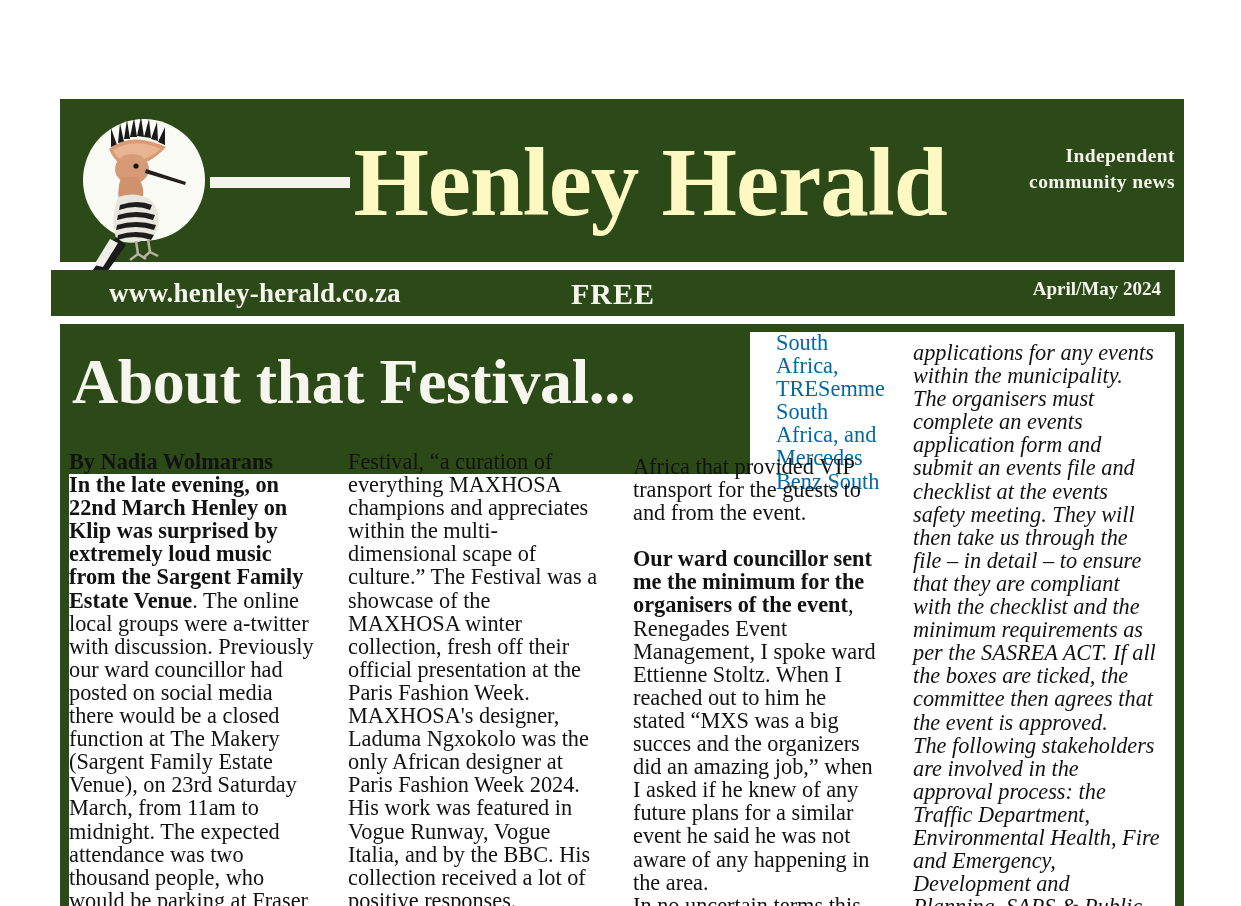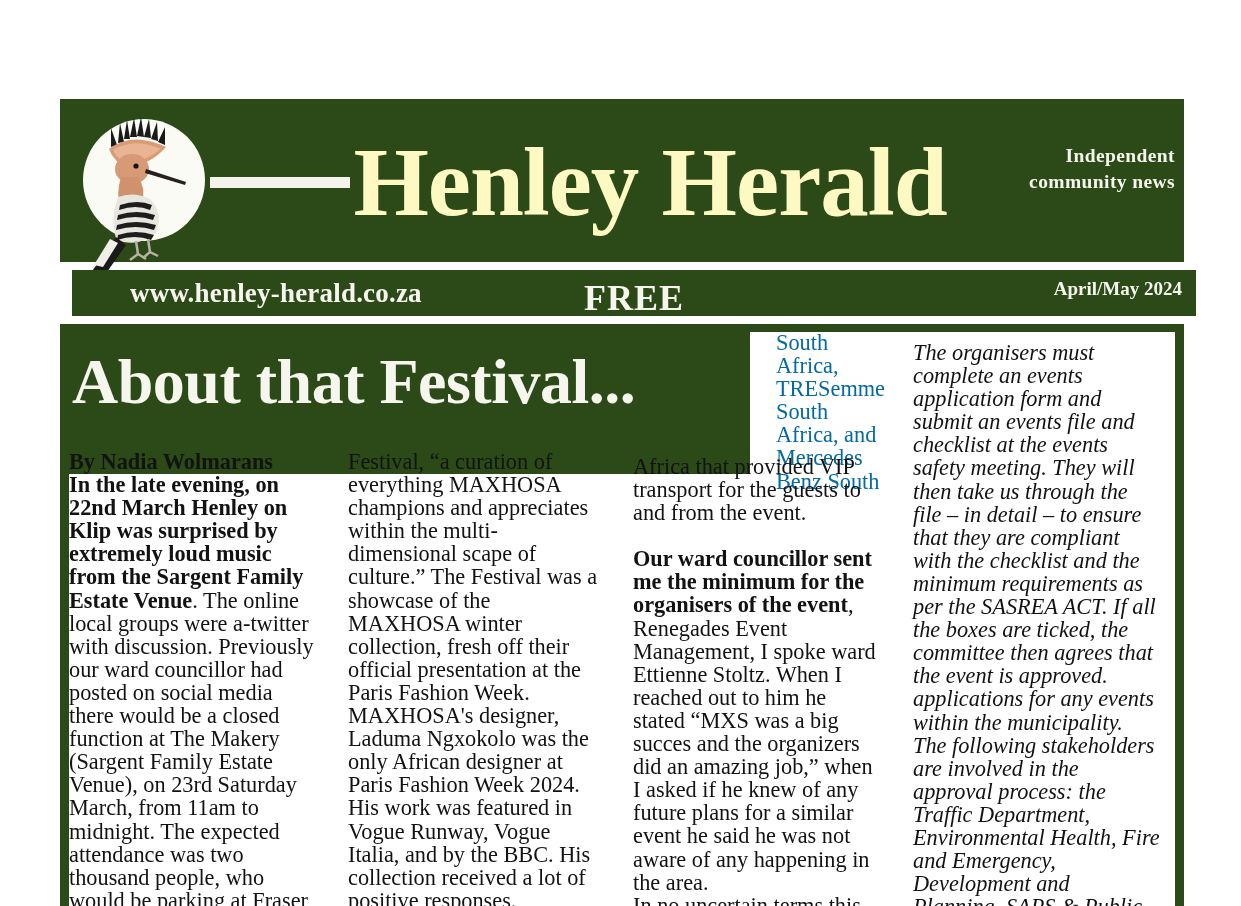--- a/index.html
+++ b/index.html
@@ -80,21 +80,21 @@
     font-family: "Liberation Serif", "DejaVu Serif", serif;
     font-weight: bold;
     font-size: 19.5px;
     line-height: 26px;
     letter-spacing: 0.4px;
   }
 
   
   .infobar {
     position: absolute;
-    left: 72px;
+    left: 51px;
     top: 270px;
     width: 1124px;
     height: 46px;
     background: #2c4a17;
     color: #f6f6ef;
   }
   .infobar .url {
     position: absolute;
     left: 58px;
     top: 8px;
@@ -103,21 +103,21 @@
     letter-spacing: 0.2px;
     white-space: nowrap;
   }
   .infobar .free {
     position: absolute;
     left: 0;
     right: 0;
     top: 7px;
     text-align: center;
     font-weight: bold;
-    font-size: 36px;
+    font-size: 30px;
     letter-spacing: 1px;
   }
   .infobar .date {
     position: absolute;
     right: 14px;
     top: 8px;
     font-weight: bold;
     font-size: 19px;
     white-space: nowrap;
   }
@@ -292,19 +292,19 @@
   </div>
 
   <div class="col col-3">
     <p>Africa that provided VIP transport for the guests to and from the event.</p>
     <span class="spacer"></span>
     <p><span class="bold">Our ward councillor sent me the minimum for the organisers of the event</span><span>, Renegades Event Management, I spoke ward Ettienne Stoltz. When I reached out to him he stated “MXS was a big succes and the organizers did an amazing job,” when I asked if he knew of any future plans for a similar event he said he was not aware of any happening in the area.</span></p>
     <p>In no uncertain terms this was an enormous event, with 2000 attendants at a R1,800 per ticket it brought in a fair amount of</p>
   </div>
 
   <div class="col col-4">
+    <p>applications for any events within the municipality.</p>
     <p>The organisers must complete an events application form and submit an events file and checklist at the events safety meeting. They will then take us through the file – in detail – to ensure that they are compliant with the checklist and the minimum requirements as per the SASREA ACT. If all the boxes are ticked, the committee then agrees that the event is approved.</p>
-    <p>applications for any events within the municipality.</p>
     <p>The following stakeholders are involved in the approval process: the Traffic Department, Environmental Health, Fire and Emergency, Development and Planning, SAPS &amp; Public Order Policing (POPS), and the Ward Councillor.</p>
 
   </div>
 
 </div>
 
 </body></html>

